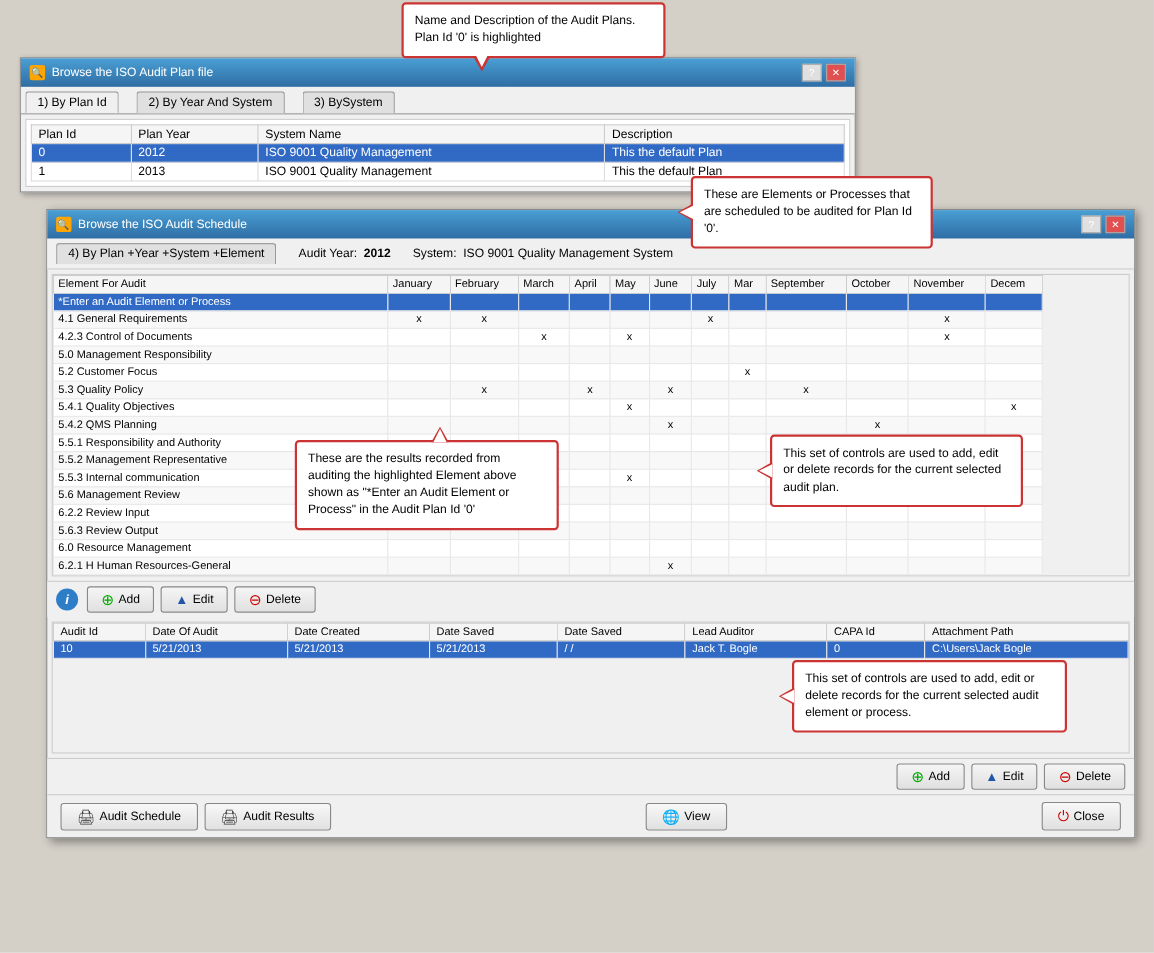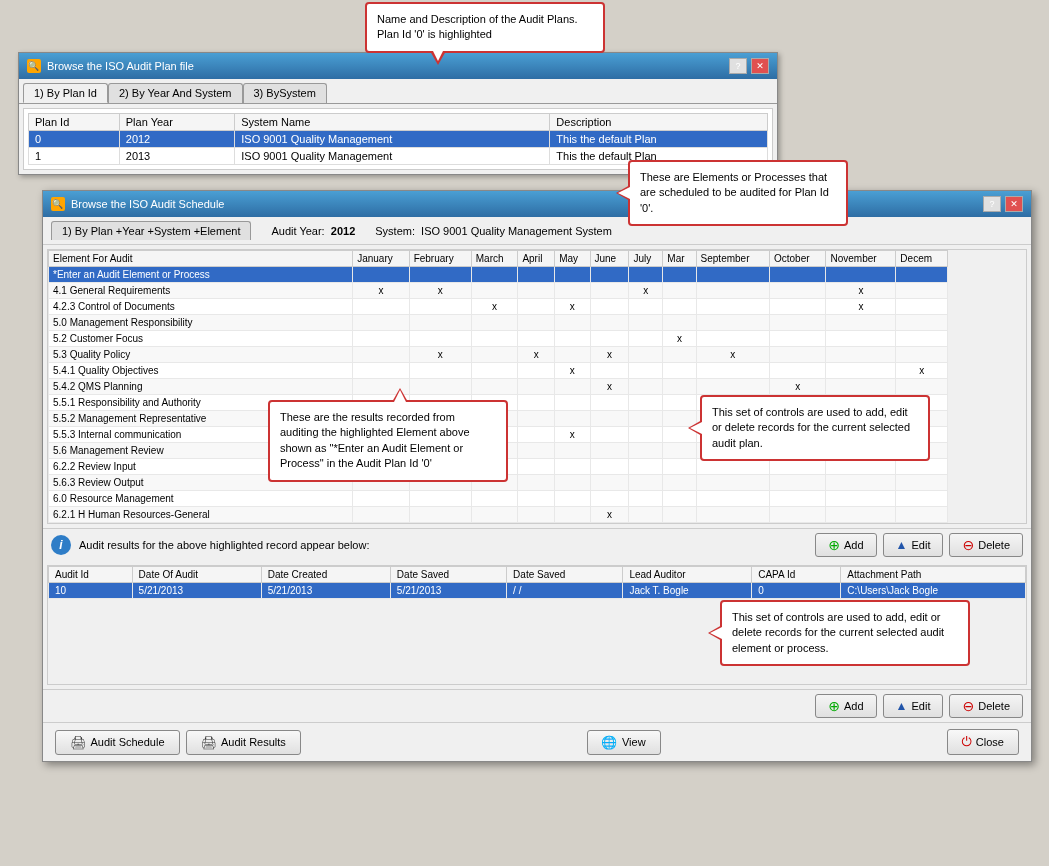--- a/index.html
+++ b/index.html
@@ -70,21 +70,21 @@
       background: #f0f0f0;
       padding: 4px 4px 0;
       border-bottom: 1px solid #999;
     }
     .tab {
       padding: 3px 10px;
       border: 1px solid #999;
       border-bottom: none;
       background: #e0e0e0;
       cursor: pointer;
-      margin-right: 0;
+      margin-right: 16px;
       font-size: 11px;
       border-radius: 3px 3px 0 0;
     }
     .tab.active {
       background: #f0f0f0;
       border-bottom: 1px solid #f0f0f0;
       font-weight: normal;
     }
 
     
@@ -443,21 +443,21 @@
       <div class="window-icon">🔍</div>
       <span>Browse the ISO Audit Schedule</span>
     </div>
     <div class="window-controls">
       <div class="win-btn">?</div>
       <div class="win-btn close">✕</div>
     </div>
   </div>
 
   <div class="schedule-header">
-    <div class="schedule-header-tab">1) By Plan +Year +System +Element</div>
+    <div class="schedule-header-tab">4) By Plan +Year +System +Element</div>
     <div class="schedule-info">
       <span>Audit Year: &nbsp;<strong>2012</strong></span>
       <span>System: &nbsp;<span>ISO 9001 Quality Management System</span></span>
     </div>
   </div>
 
   <div class="audit-table-wrapper">
     <div class="audit-table-scroll">
       <table class="audit-table">
         <thead>
@@ -718,21 +718,20 @@
               <td style="text-align: center;"></td>
               <td style="text-align: center;"></td>
             </tr>
           </tbody>
       </table>
     </div>
   </div>
 
   <div class="action-bar">
     <div class="info-icon">i</div>
-    <span class="action-text">Audit results for the above highlighted record appear below:</span>
     <div class="action-btns">
       <button class="btn-add">
         <span class="btn-icon">⊕</span>
         <span>Add</span>
       </button>
       <button class="btn-edit">
         <span class="btn-icon">▲</span>
         <span>Edit</span>
       </button>
       <button class="btn-delete">

